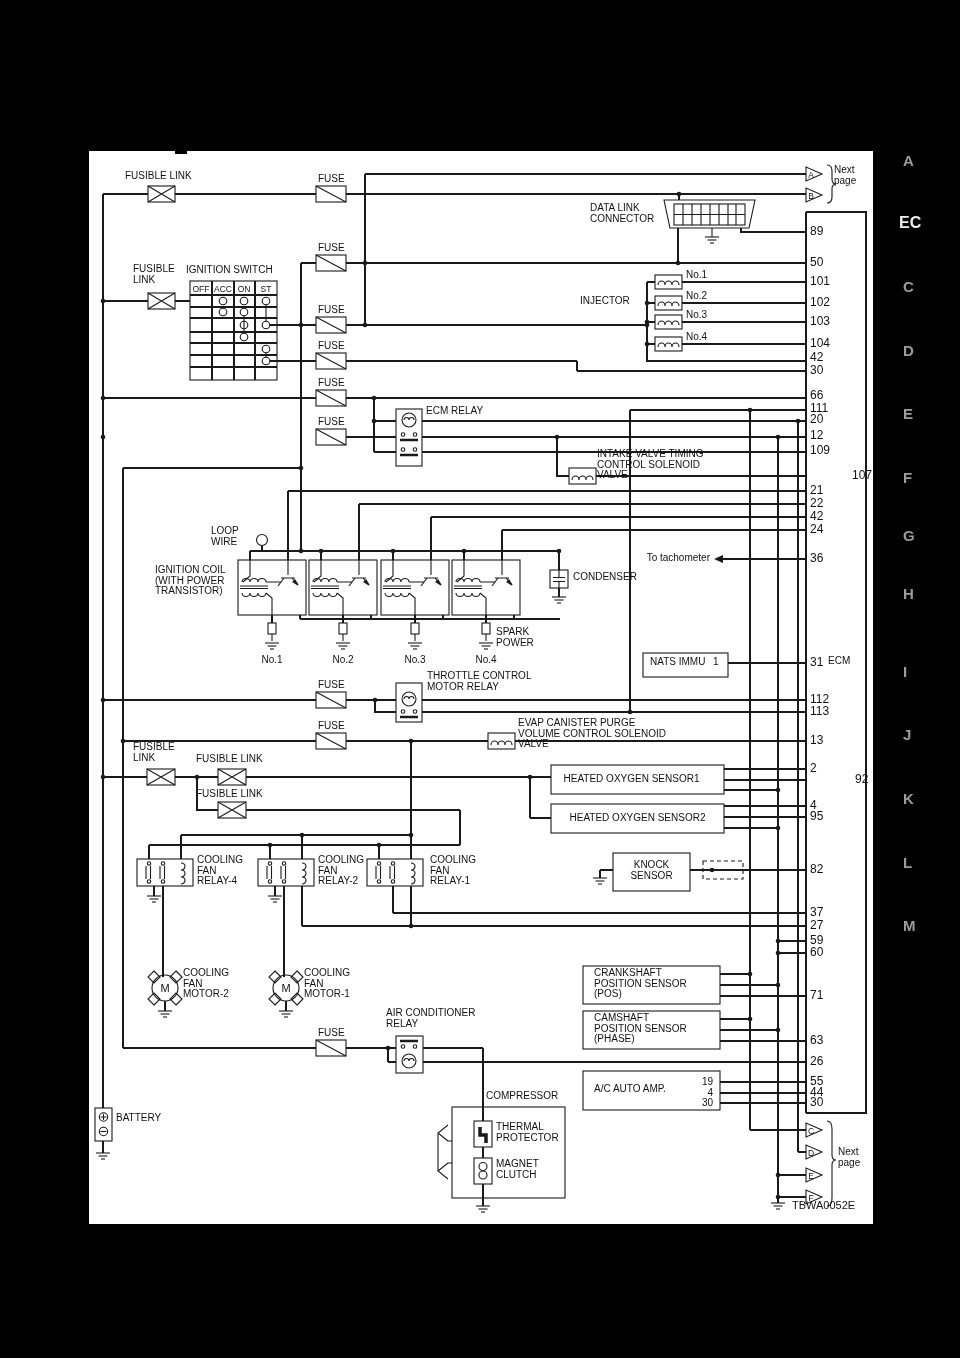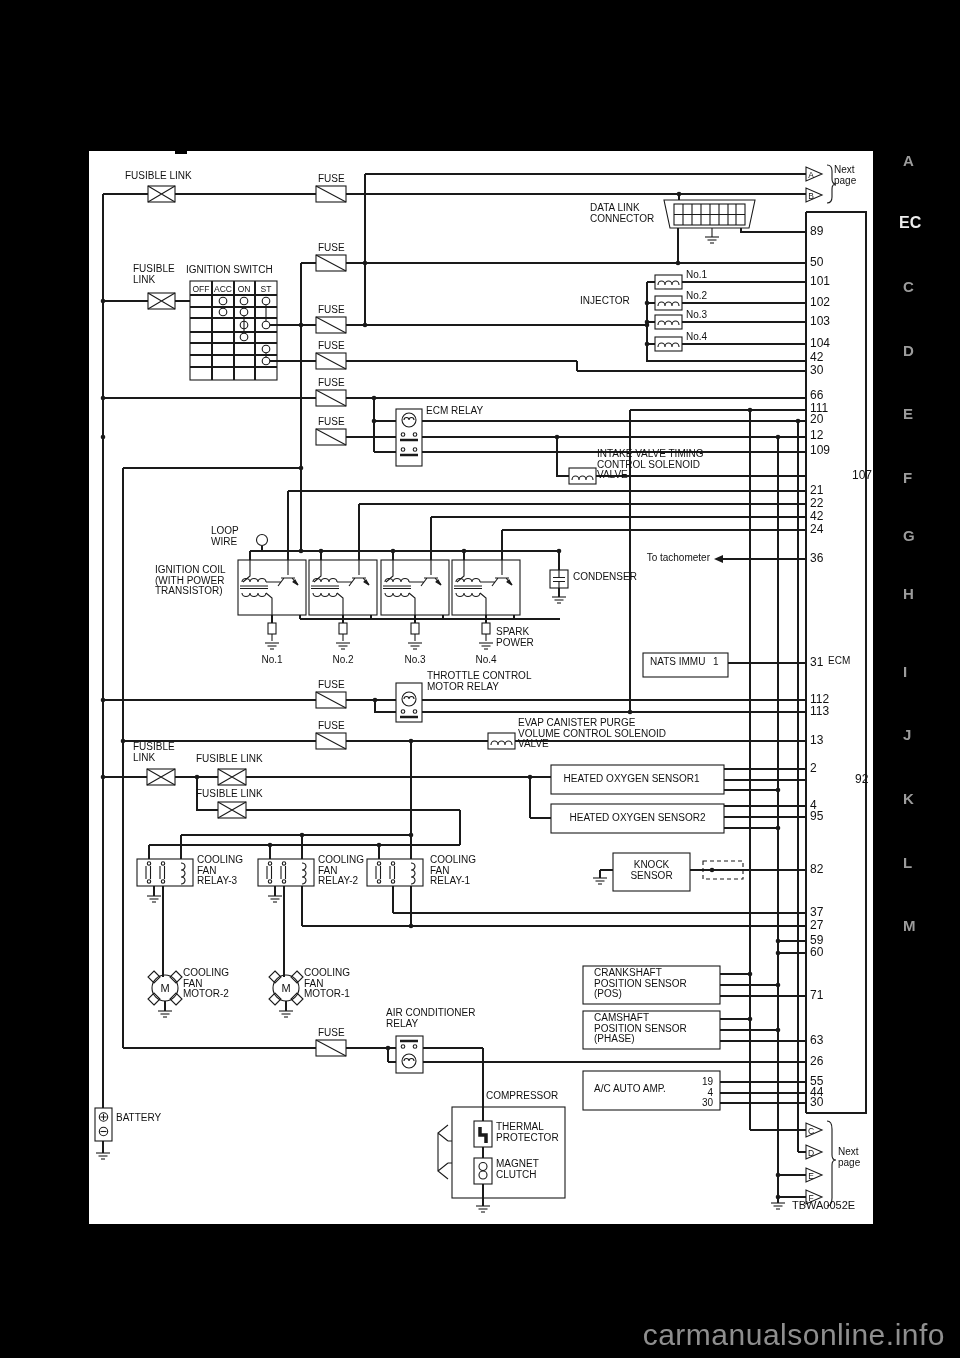--- a/index.html
+++ b/index.html
@@ -453,21 +453,21 @@
   <div class="lbl nw" style="left:318px;top:680px">FUSE</div>
   <div class="lbl" style="left:427px;top:671px;width:110px">THROTTLE CONTROL MOTOR RELAY</div>
   <div class="lbl nw" style="left:318px;top:721px">FUSE</div>
   <div class="lbl" style="left:518px;top:718px;width:160px">EVAP CANISTER PURGE VOLUME CONTROL SOLENOID VALVE</div>
   <div class="lbl" style="left:133px;top:742px;width:48px">FUSIBLE LINK</div>
   <div class="lbl nw" style="left:196px;top:754px">FUSIBLE LINK</div>
   <div class="lbl nw" style="left:196px;top:789px">FUSIBLE LINK</div>
   <div class="lbl c" style="left:551px;top:774px;width:161px">HEATED OXYGEN SENSOR1</div>
   <div class="lbl c" style="left:551px;top:813px;width:173px">HEATED OXYGEN SENSOR2</div>
   <div class="lbl c" style="left:613px;top:860px;width:77px">KNOCK SENSOR</div>
-  <div class="lbl" style="left:197px;top:855px;width:52px">COOLING FAN RELAY-3</div>
+  <div class="lbl" style="left:197px;top:855px;width:52px">COOLING FAN RELAY-4</div>
   <div class="lbl" style="left:318px;top:855px;width:52px">COOLING FAN RELAY-2</div>
   <div class="lbl" style="left:430px;top:855px;width:52px">COOLING FAN RELAY-1</div>
   <div class="lbl" style="left:183px;top:968px;width:52px">COOLING FAN MOTOR-2</div>
   <div class="lbl" style="left:304px;top:968px;width:52px">COOLING FAN MOTOR-1</div>
   <div class="lbl c" style="left:158px;top:983px;width:14px;font-size:11px">M</div>
   <div class="lbl c" style="left:279px;top:983px;width:14px;font-size:11px">M</div>
   <div class="lbl" style="left:594px;top:968px;width:100px">CRANKSHAFT POSITION SENSOR (POS)</div>
   <div class="lbl" style="left:594px;top:1013px;width:100px">CAMSHAFT POSITION SENSOR (PHASE)</div>
   <div class="lbl nw" style="left:318px;top:1028px">FUSE</div>
   <div class="lbl" style="left:386px;top:1008px;width:95px">AIR CONDITIONER RELAY</div>
@@ -537,14 +537,13 @@
   <div class="mletter" style="top:405px">E</div>
   <div class="mletter" style="top:469px">F</div>
   <div class="mletter" style="top:527px">G</div>
   <div class="mletter" style="top:585px">H</div>
   <div class="mletter" style="top:663px">I</div>
   <div class="mletter" style="top:726px">J</div>
   <div class="mletter" style="top:790px">K</div>
   <div class="mletter" style="top:854px">L</div>
   <div class="mletter" style="top:917px">M</div>
 
-  <div id="watermark">carmanualsonline.info</div>
 </div>
 
 </body></html>

